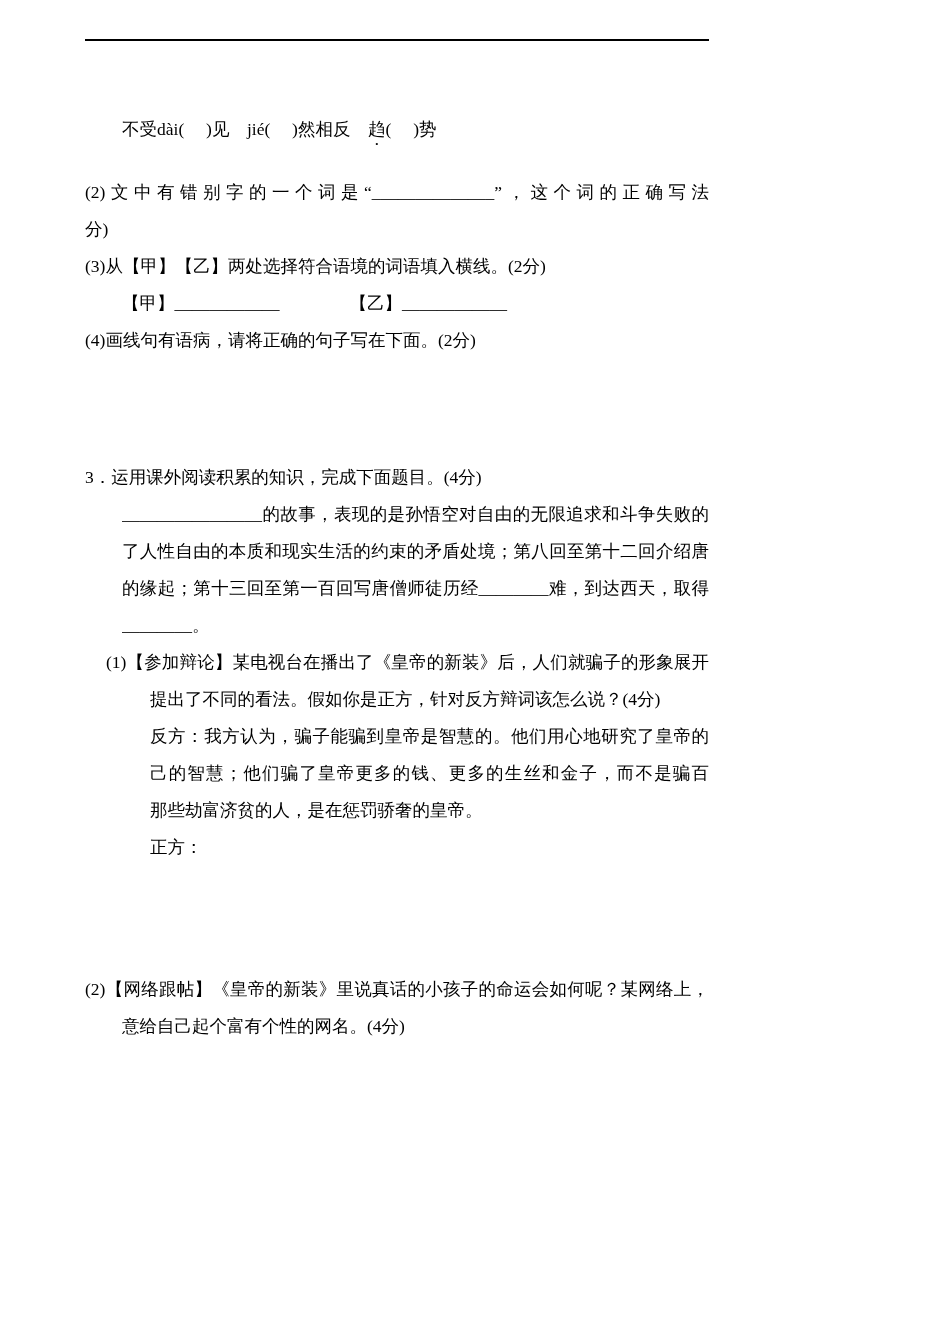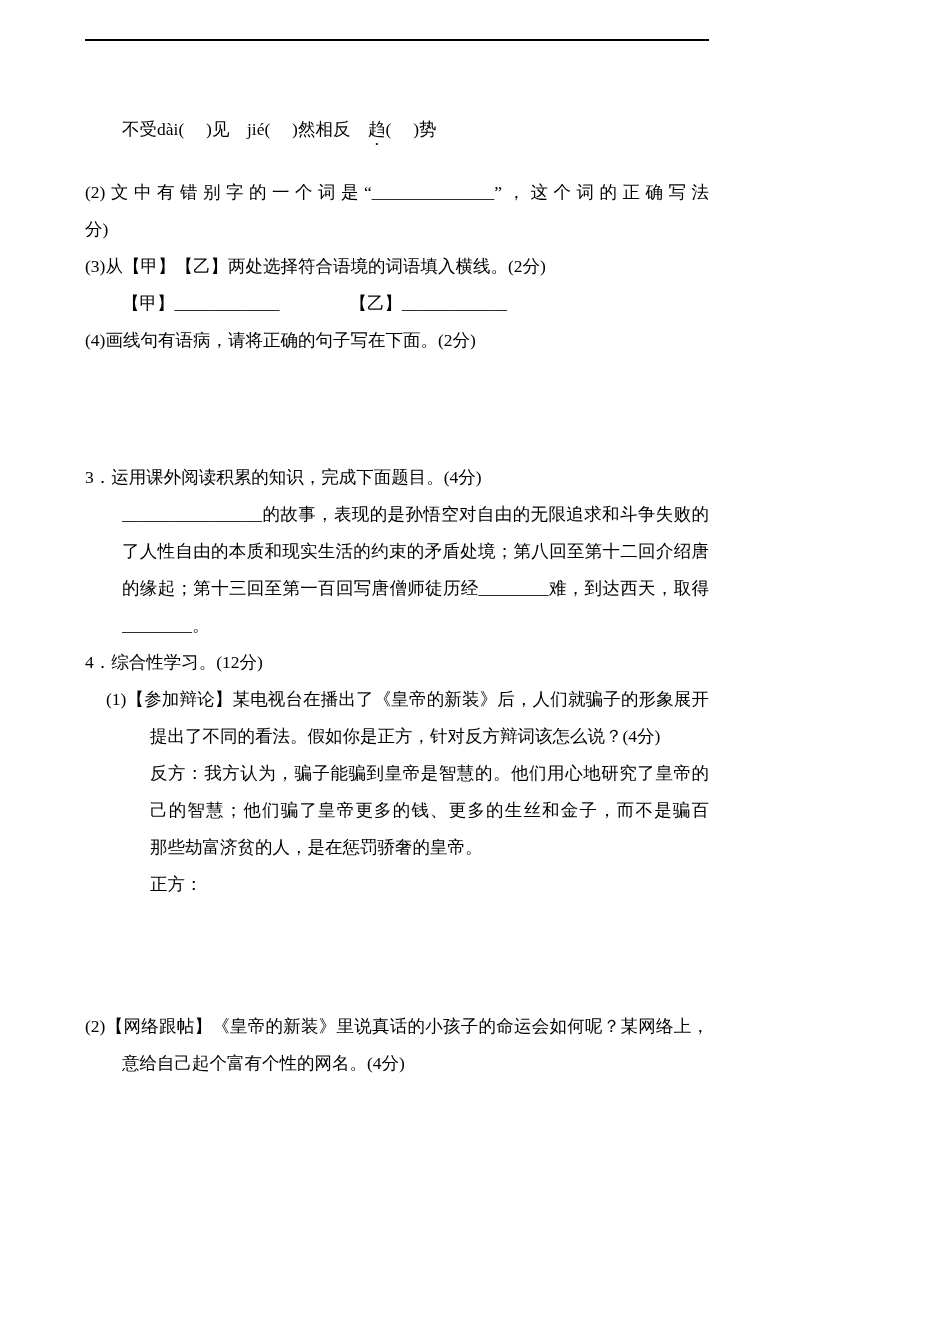--- a/index.html
+++ b/index.html
@@ -65,21 +65,20 @@
     <div class="ln ind-1">【甲】____________　　　　【乙】____________</div>
 
     <div class="ln">(4)画线句有语病，请将正确的句子写在下面。(2分)</div>
 
     <div class="ln mt-100">3．运用课外阅读积累的知识，完成下面题目。(4分)</div>
     <div class="ln just ind-1">________________的故事，表现的是孙悟空对自由的无限追求和斗争失败的悲剧，体现</div>
     <div class="ln just ind-1">了人性自由的本质和现实生活的约束的矛盾处境；第八回至第十二回介绍唐僧，交代取经</div>
     <div class="ln just ind-1">的缘起；第十三回至第一百回写唐僧师徒历经________难，到达西天，取得真经，终于</div>
     <div class="ln ind-1">________。</div>
 
-    <div class="ln">4．综合性学习。(12分)</div>
 
     <div class="ln just ind-sm">(1)【参加辩论】某电视台在播出了《皇帝的新装》后，人们就骗子的形象展开辩论，正反双方都</div>
     <div class="ln ind-first">提出了不同的看法。假如你是正方，针对反方辩词该怎么说？(4分)</div>
     <div class="ln just ind-first">反方：我方认为，骗子能骗到皇帝是智慧的。他们用心地研究了皇帝的心理，充分运用了自</div>
     <div class="ln just ind-first">己的智慧；他们骗了皇帝更多的钱、更多的生丝和金子，而不是骗百姓，可见他们是类似于</div>
     <div class="ln ind-first">那些劫富济贫的人，是在惩罚骄奢的皇帝。</div>
     <div class="ln ind-first">正方：</div>
 
     <div class="ln just mt-105">(2)【网络跟帖】《皇帝的新装》里说真话的小孩子的命运会如何呢？某网络上，有很多初一学生</div>
     <div class="ln ind-1">意给自己起个富有个性的网名。(4分)</div>

